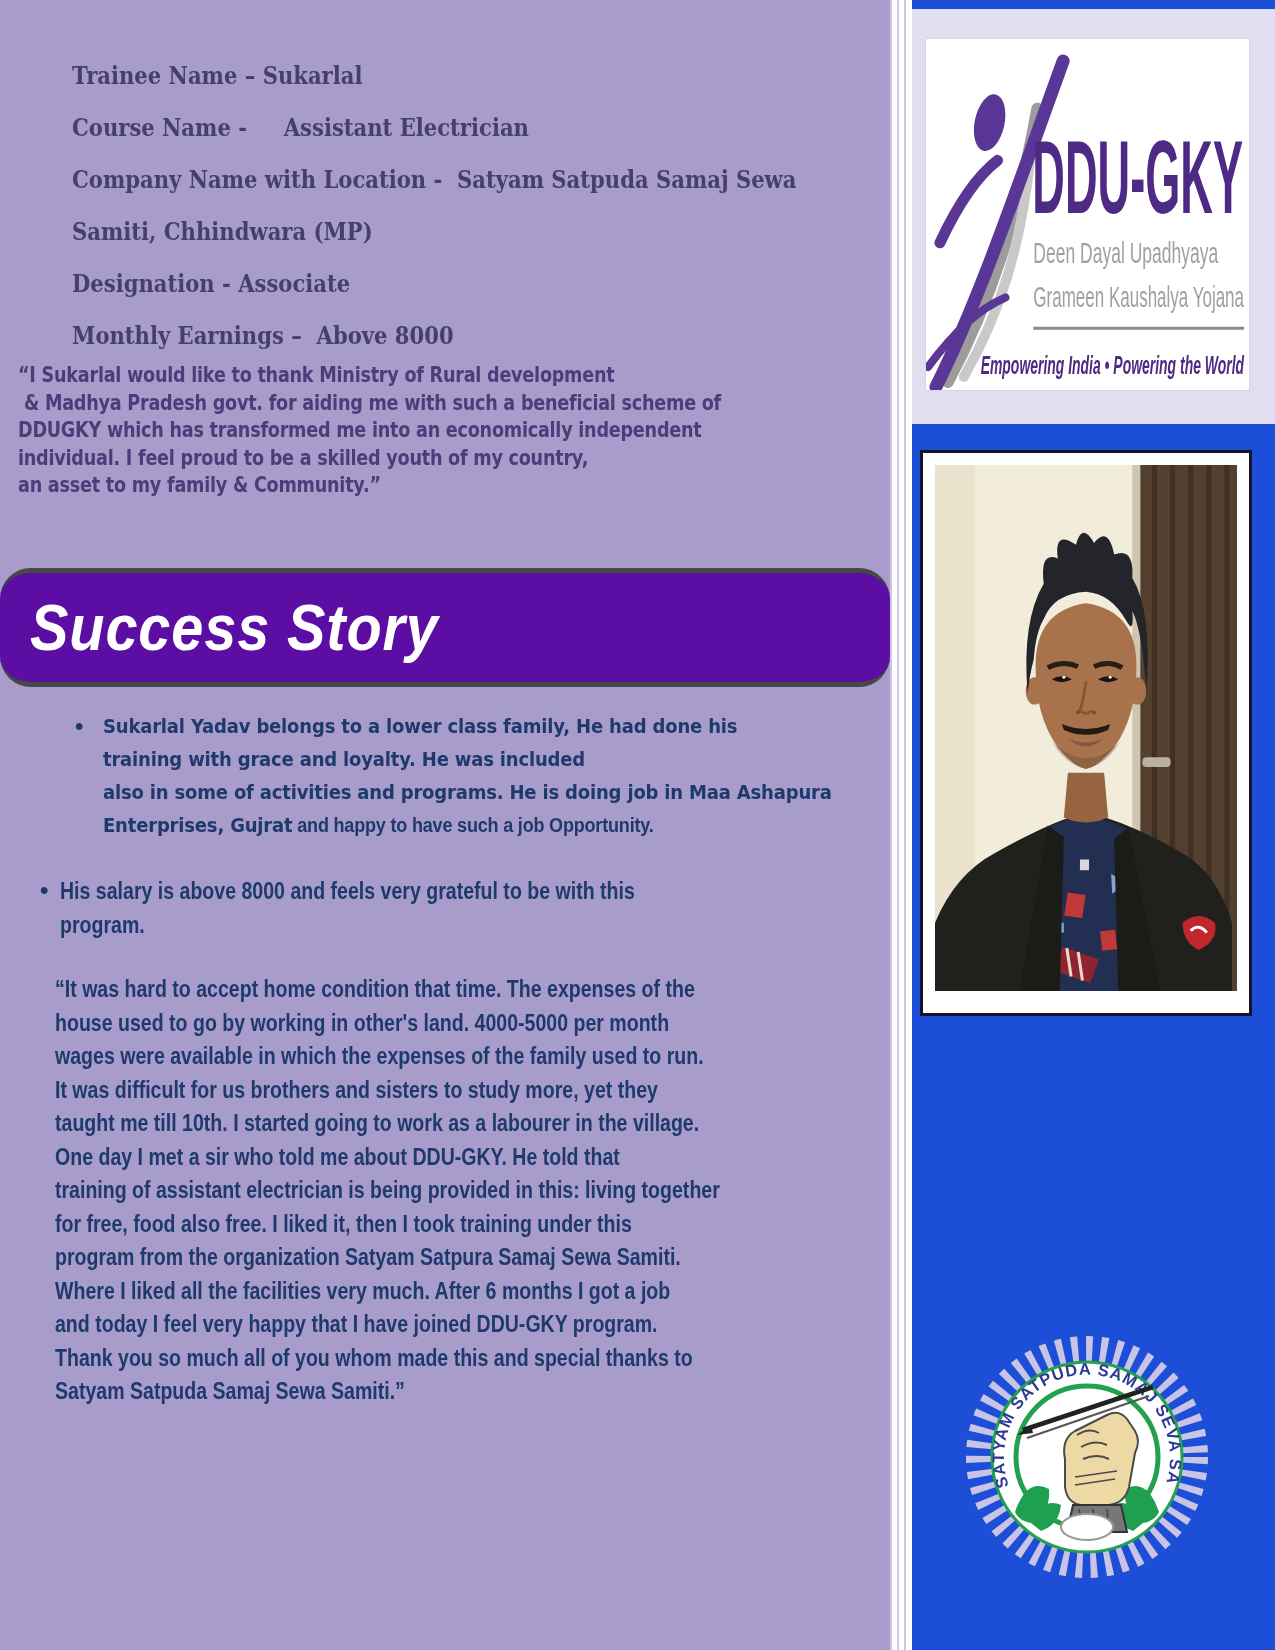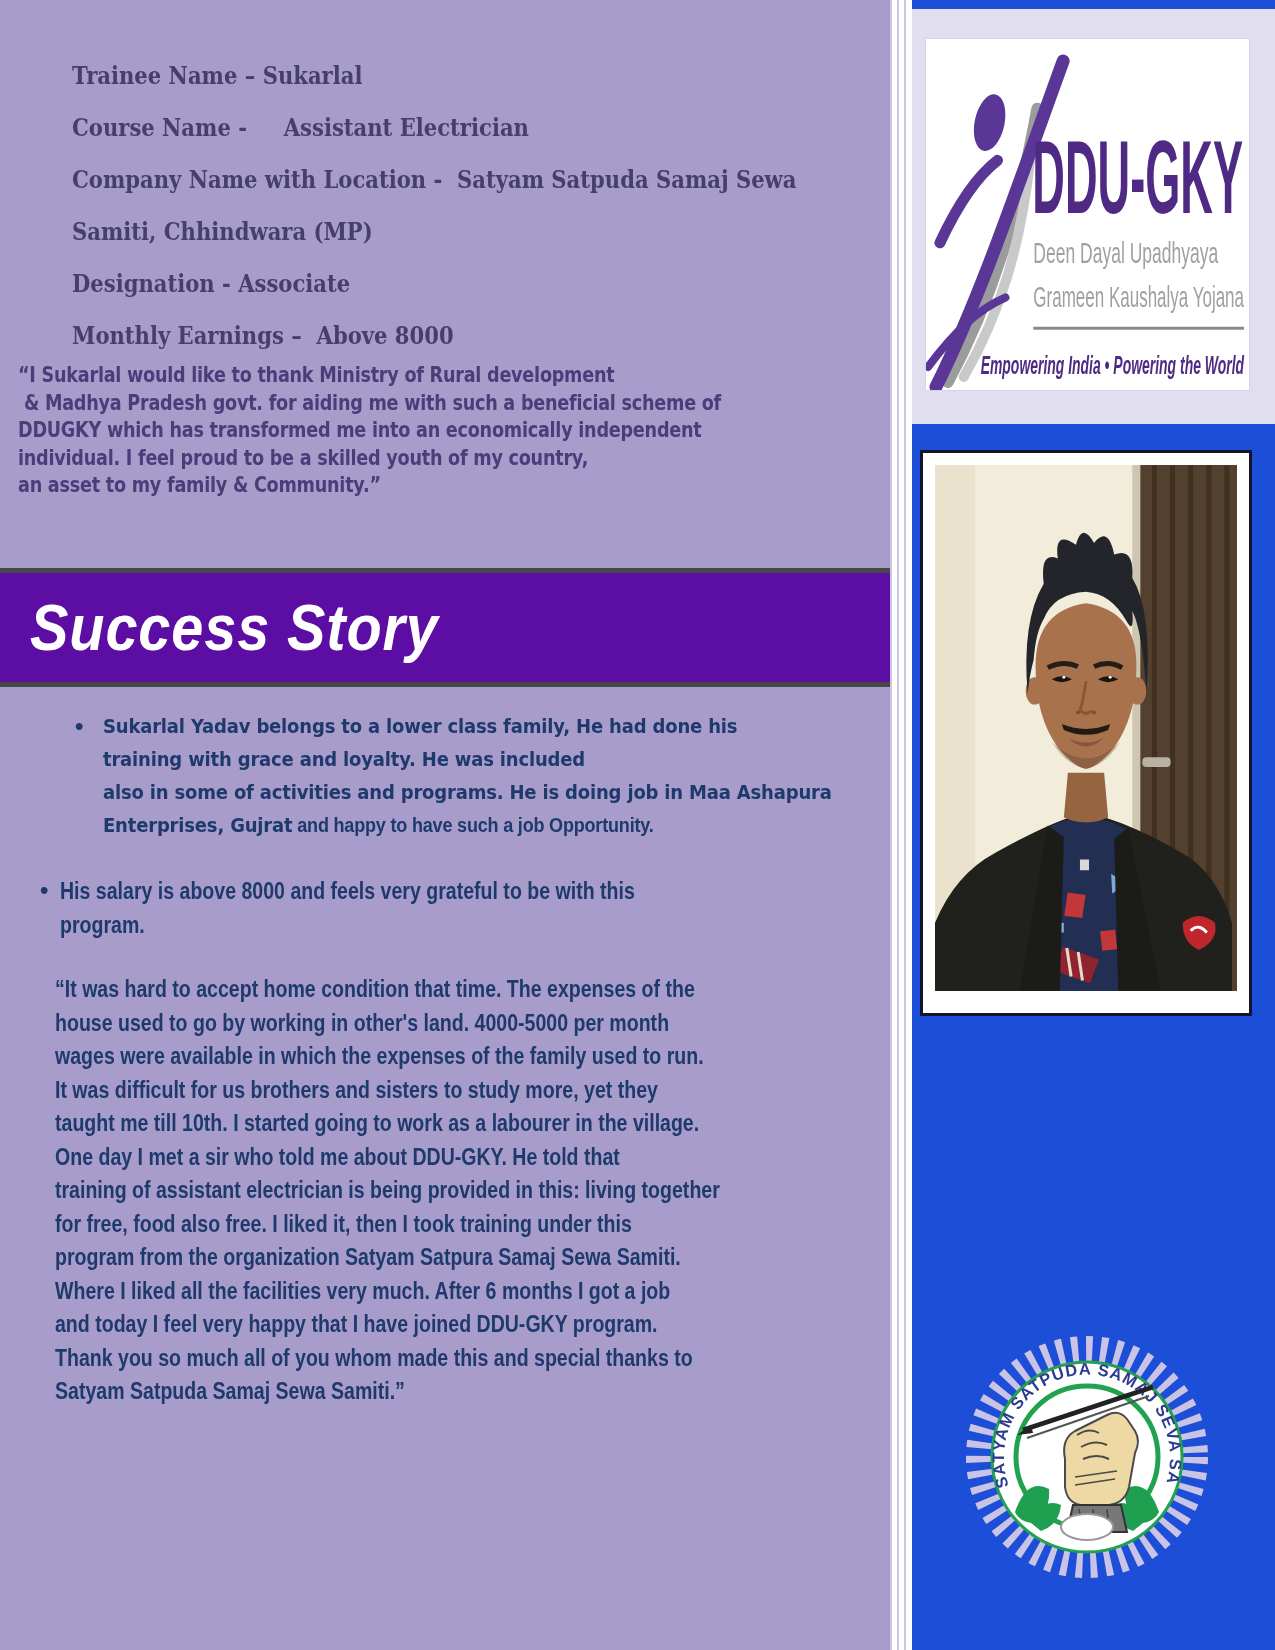--- a/index.html
+++ b/index.html
@@ -12,21 +12,21 @@
            transform:scaleX(0.88);transform-origin:left top;}
   .details div{white-space:pre;}
 
   .quote{position:absolute;left:18px;top:362px;color:#4b3d7a;
          font-family:"DejaVu Sans",sans-serif;font-weight:bold;font-size:21px;line-height:27.5px;
          letter-spacing:-0.3px;transform:scaleX(0.84);transform-origin:left top;}
   .quote div{white-space:pre;}
 
   .banner{position:absolute;left:0;top:568px;width:890px;height:119px;background:#5c0da3;
           border-top:5px solid #474747;border-bottom:5px solid #474747;box-sizing:border-box;
-          display:flex;align-items:center;}
+          display:flex;align-items:center;border-radius:31px;}
   .banner-title{margin-left:30px;color:#ffffff;font-style:italic;font-weight:bold;font-size:64px;
                 letter-spacing:1px;transform:scaleX(0.9);transform-origin:left center;}
 
   .marker{position:absolute;color:#1e3a6d;font-weight:bold;font-size:24px;}
   .m1{left:75px;top:712px;}
   .m2{left:40px;top:876px;}
 
   .b1-lines{position:absolute;left:103px;top:710px;color:#1e3a6d;font-size:20px;line-height:33px;
             font-weight:bold;letter-spacing:-0.2px;transform:scaleX(0.9);transform-origin:left top;}
   .b1-lines div{white-space:pre;}

